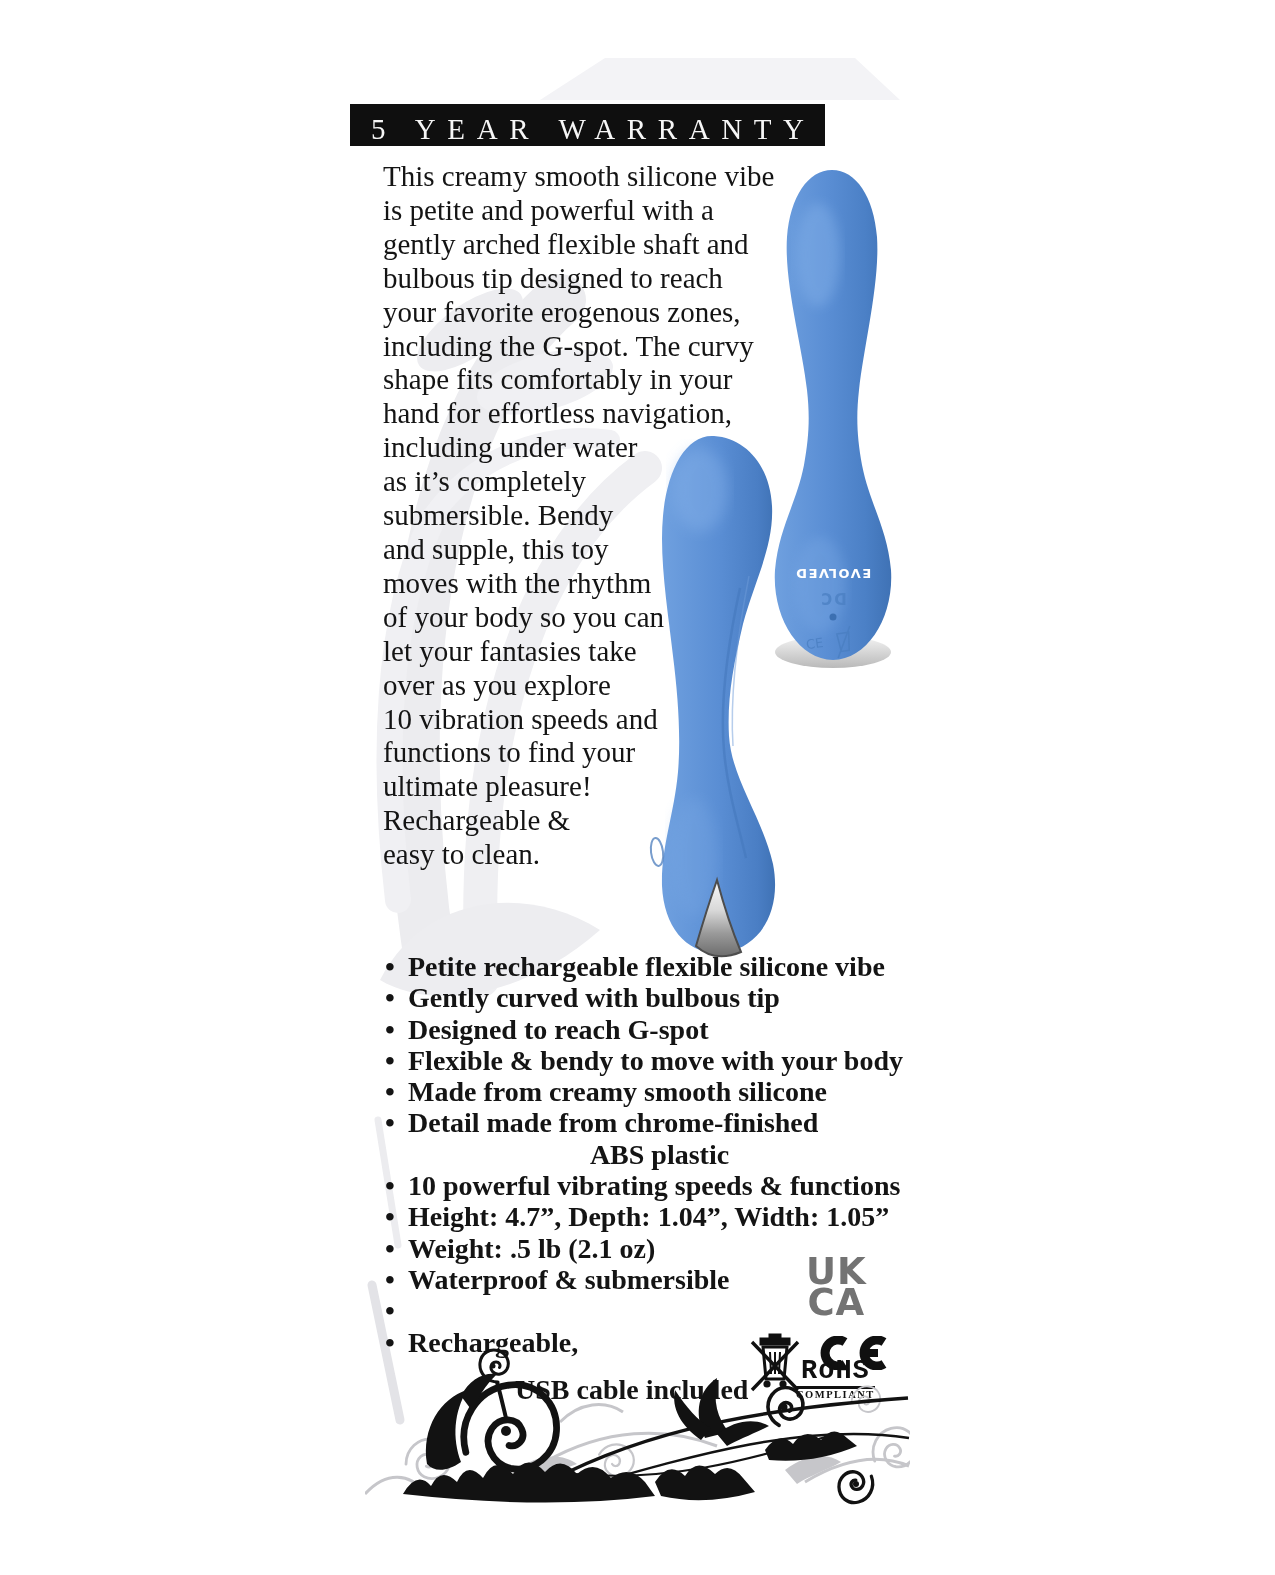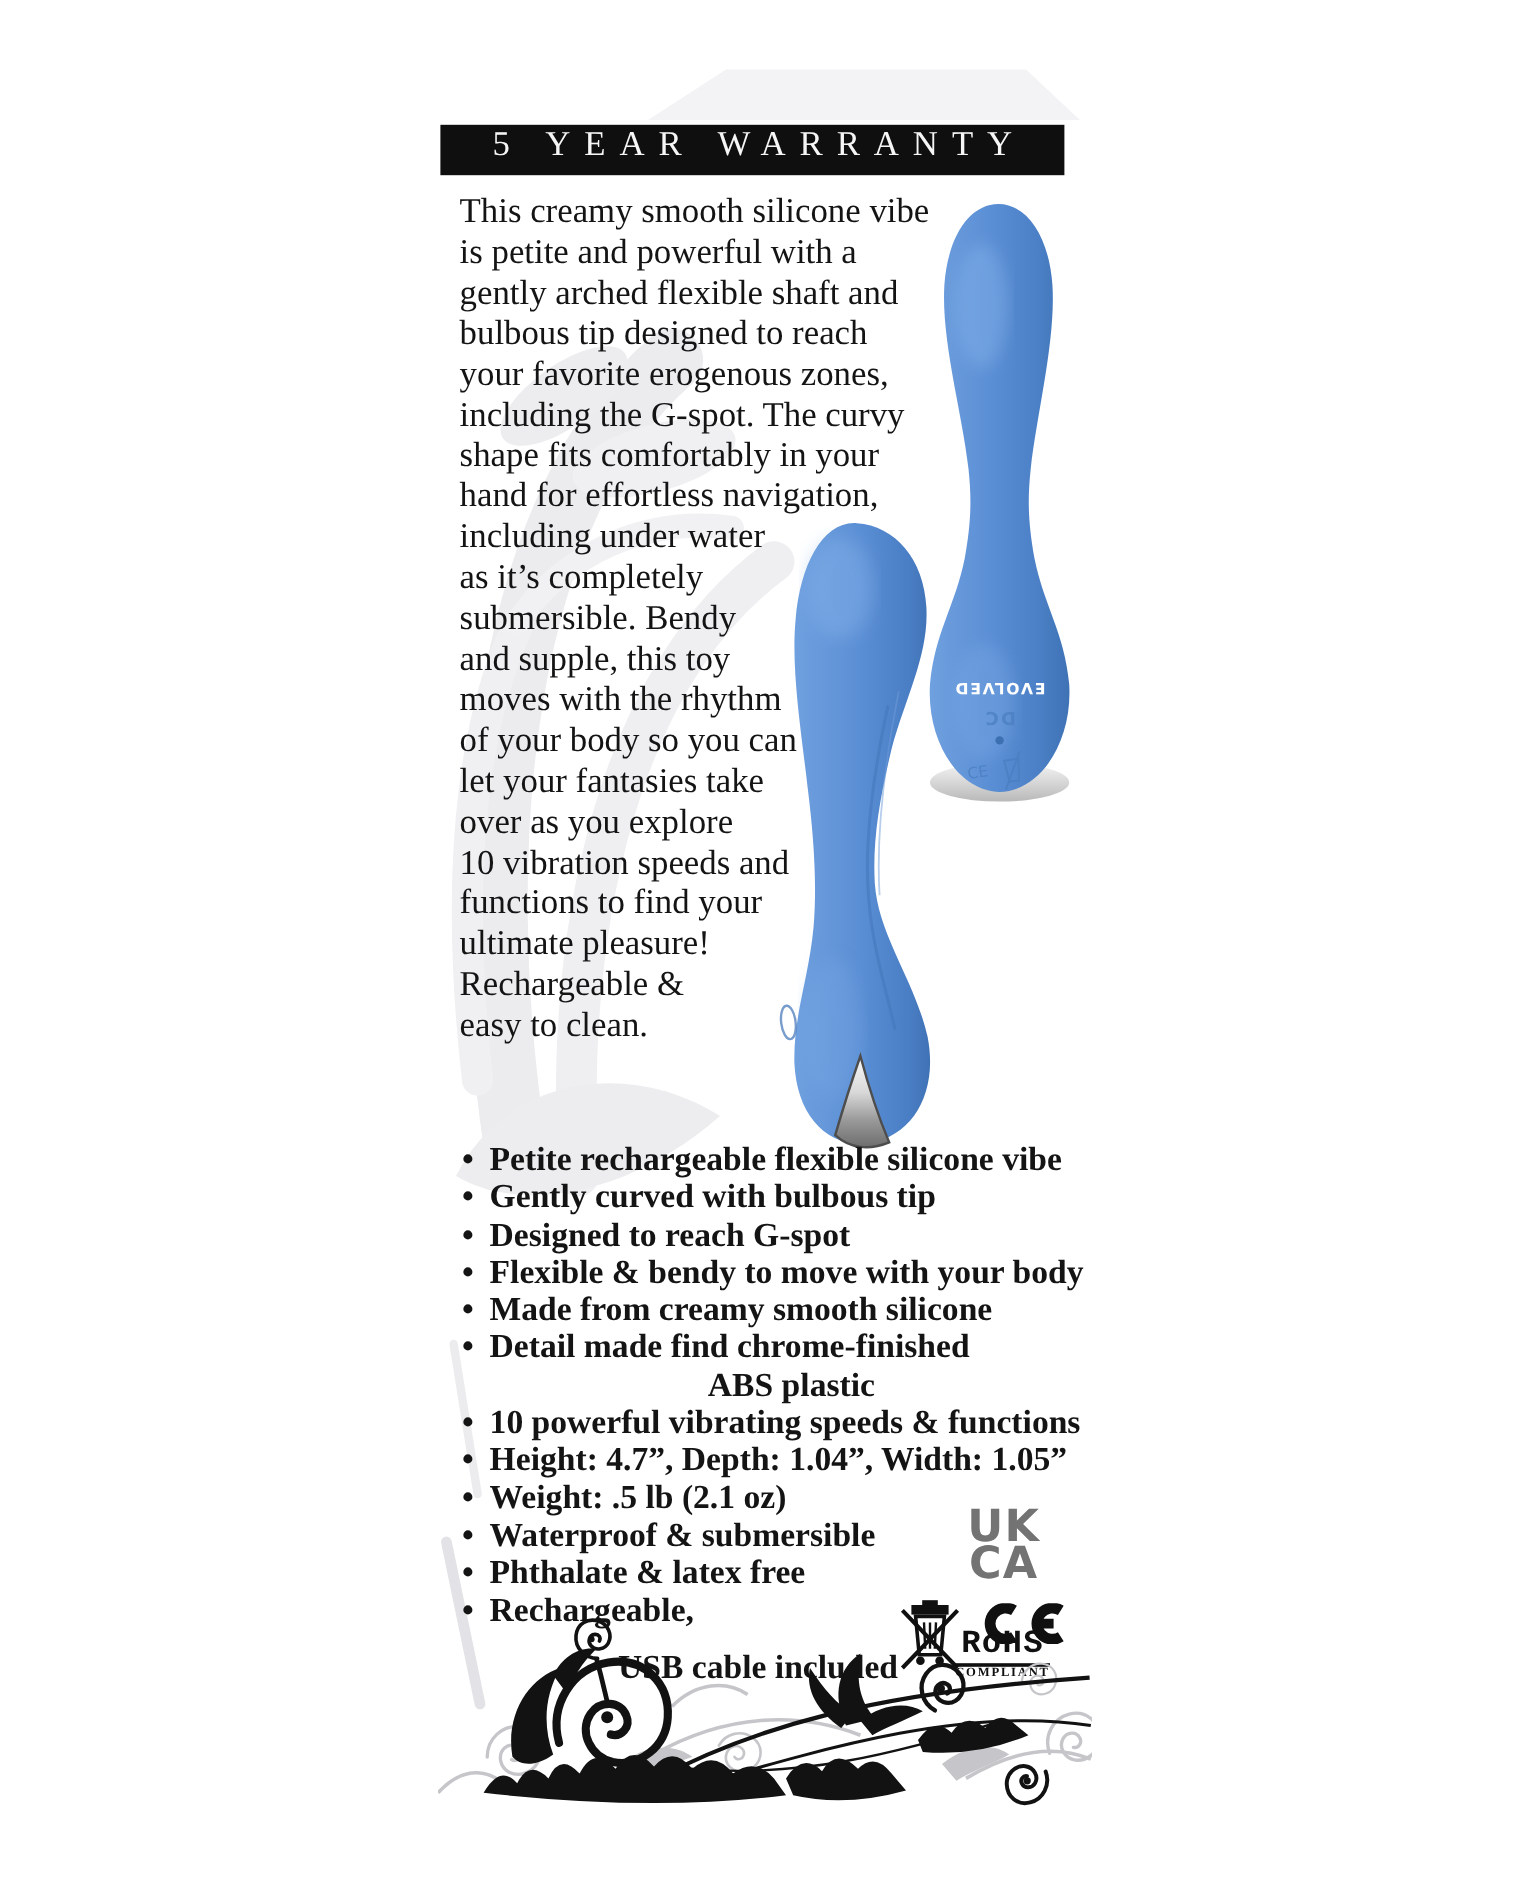--- a/index.html
+++ b/index.html
@@ -7,22 +7,22 @@
     --flourish_gray:#c6c6ca; --watermark:#ededf0; --label_blue:#4a7fc2;
   }
   html,body{margin:0;padding:0;background:#ffffff;}
   .page{position:relative;width:1275px;height:1575px;background:#fff;overflow:hidden;
         font-family:"Liberation Serif","DejaVu Serif",serif;color:var(--text);}
   svg{display:block;}
   .abs{position:absolute;}
   
   #watermark{left:0;top:0;z-index:0;pointer-events:none;}
   
-  .banner{left:367px;top:104px;width:520px;height:42px;background:var(--header_bg);
-          z-index:2;display:flex;align-items:flex-start;justify-content:center;}
+  .banner{left:350px;top:104px;width:475px;height:42px;background:var(--header_bg);
+          z-index:2;display:flex;align-items:flex-end;justify-content:center;}
   .banner-title{color:#f6f6f6;font-size:29px;letter-spacing:0.40em;white-space:nowrap;
                 font-family:"Liberation Serif",serif;margin-left:0.4em;}
   
   .description{left:383px;top:160px;width:470px;z-index:2;font-size:29px;line-height:33.9px;
                white-space:pre-line;}
   
   #device-right{left:760px;top:165px;z-index:1;}
   #device-left{left:622px;top:428px;z-index:1;}
   
   .features{left:385px;top:951px;width:525px;z-index:2;font-weight:bold;font-size:28px;line-height:31.3px;}
@@ -161,21 +161,21 @@
       <div class="f-line i0">
         <span class="f-bullet">•</span>
         <span class="f-text">Flexible &amp; bendy to move with your body</span>
       </div>
       <div class="f-line i0">
         <span class="f-bullet">•</span>
         <span class="f-text">Made from creamy smooth silicone</span>
       </div>
       <div class="f-line i0">
         <span class="f-bullet">•</span>
-        <span class="f-text">Detail made find chrome-finished</span>
+        <span class="f-text">Detail made from chrome-finished</span>
       </div>
       <div class="f-line i1">
         <span class="f-text">ABS plastic</span>
       </div>
       <div class="f-line i0">
         <span class="f-bullet">•</span>
         <span class="f-text">10 powerful vibrating speeds &amp; functions</span>
       </div>
       <div class="f-line i0">
         <span class="f-bullet">•</span>
@@ -184,21 +184,20 @@
       <div class="f-line i0">
         <span class="f-bullet">•</span>
         <span class="f-text">Weight: .5 lb (2.1 oz)</span>
       </div>
       <div class="f-line i0">
         <span class="f-bullet">•</span>
         <span class="f-text">Waterproof &amp; submersible</span>
       </div>
       <div class="f-line i0">
         <span class="f-bullet">•</span>
-        <span class="f-text">Phthalate &amp; latex free</span>
       </div>
       <div class="f-line i0">
         <span class="f-bullet">•</span>
         <span class="f-text">Rechargeable,</span>
       </div>
       <div class="f-line i2">
         <span class="f-text">USB cable included</span>
       </div>
     </div>
 

